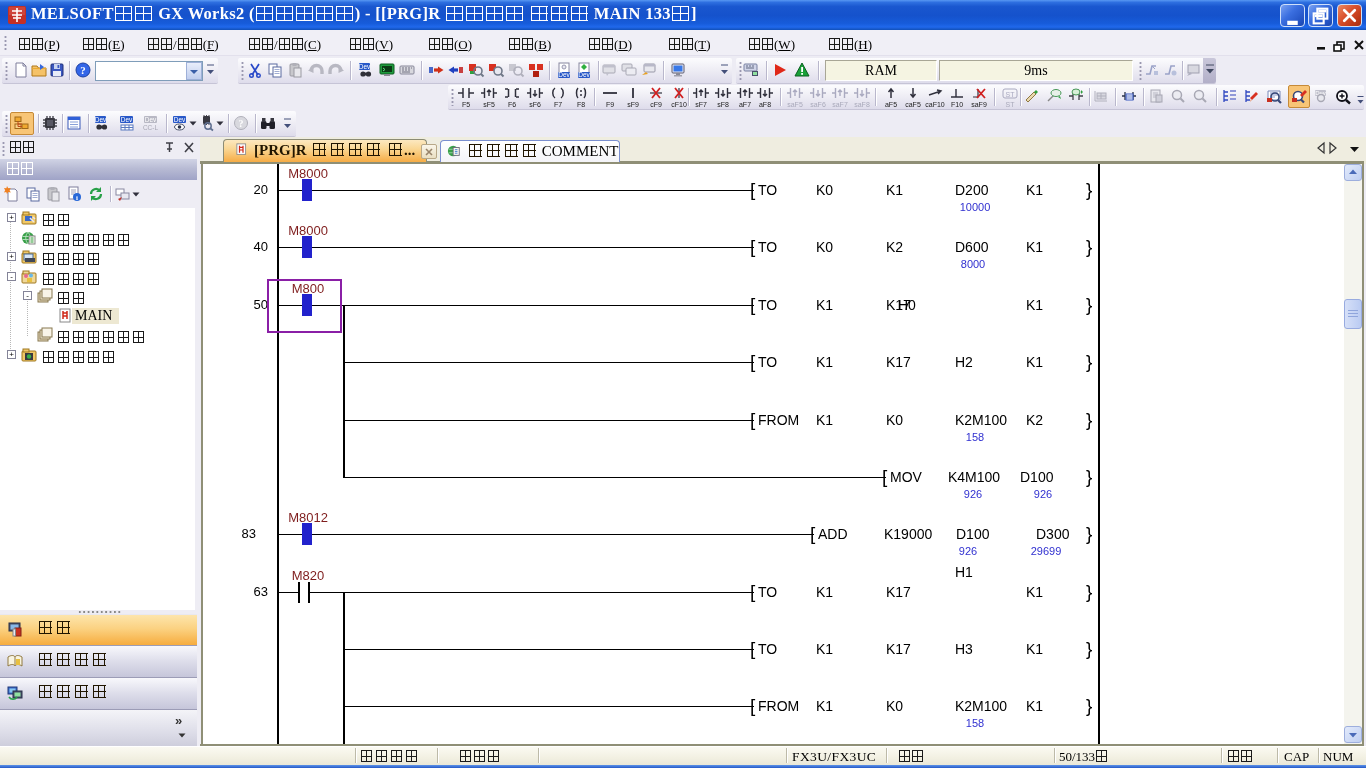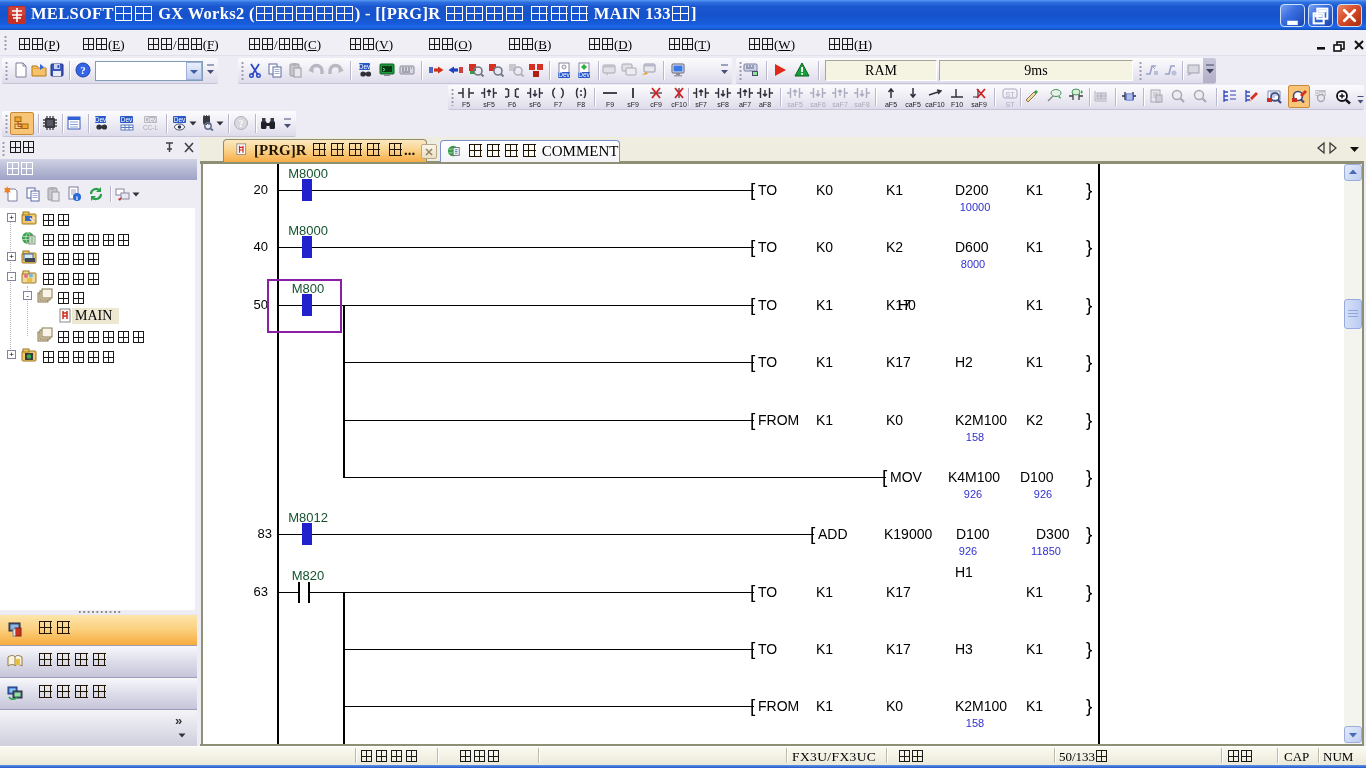--- a/index.html
+++ b/index.html
@@ -37,21 +37,21 @@
 b.m2{margin:0 2px!important}b.m15{margin:0 1.5px!important}
 .band{position:absolute;border-radius:2px;background:linear-gradient(180deg,#FCFCFE 0%,#EFEEF5 45%,#DEDCEB 100%);box-shadow:0 1px 0 #C6C4D6}
 .grip{position:absolute;width:3px;background-image:radial-gradient(circle at 1.5px 2px,#9A98B0 1px,transparent 1.2px);background-size:3px 4px}
 .sep{position:absolute;width:1px;background:#B9B7CC;box-shadow:1px 0 0 #fff}
 .gb{position:absolute;width:9px;height:9px;background:#fff;border:1px solid #848498;font:8px "Liberation Sans";line-height:7px;text-align:center;color:#000}
 .line{position:absolute;background:#000}
 .ltx{position:absolute;font:14px "Liberation Sans";color:#000;white-space:nowrap}
 .lbk{position:absolute;font:19px/20px "Liberation Sans";color:#000}
 .bval{position:absolute;font:11px "Liberation Sans";color:#3030D0;transform:translateX(-50%);white-space:nowrap}
 .snum{position:absolute;font:13px "Liberation Sans";color:#000;text-align:right;width:58px}
-.dlab{position:absolute;font:13px "Liberation Sans";color:#14532d;text-align:center;width:80px}
+.dlab{position:absolute;font:13px "Liberation Sans";color:#7f1d1d;text-align:center;width:80px}
 .tbtn{position:absolute;width:22px;height:24px}
 .tbl{position:absolute;font:7px "Liberation Sans";color:#222;width:100%;text-align:center;top:15px;left:0}
 svg{position:absolute;overflow:visible}
 </style></head><body>
 <div id="root">
 <div class="a" style="left:0;top:0;width:1366px;height:30px;background:linear-gradient(180deg,#5898F2 0%,#2E6FE0 8%,#1A57CF 22%,#1552CC 52%,#175CDA 78%,#2068EC 90%,#1150B8 100%)"></div>
 <svg class="a" style="left:8px;top:6px" width="18" height="18" viewBox="0 0 18 18">
 <rect x="0" y="0" width="18" height="18" rx="2" fill="#C43026"></rect>
       <rect x="1" y="1" width="16" height="8" fill="#D8574E" opacity="0.5"></rect>
 <path d="M9 2v14 M4 5h10 M4 9h10 M5 12h8" stroke="#fff" stroke-width="1.6" fill="none"></path>
@@ -813,30 +813,30 @@
 <div class="line" style="left:344px;top:477px;width:542px;height:1px"></div>
 <div class="lbk" style="left:882px;top:467px">[</div>
 <div class="ltx" style="left:890px;top:469px">MOV</div>
 <div class="ltx" style="left:948px;top:469px">K4M100</div>
 <div class="ltx" style="left:1020px;top:469px">D100</div>
 <div class="lbk" style="left:1086px;top:467px">}</div>
 <div class="bval" style="left:973px;top:488px">926</div>
 <div class="bval" style="left:1043px;top:488px">926</div>
 <div class="line" style="left:277px;top:534px;width:537px;height:1px"></div>
 <div class="a" style="left:302px;top:523px;width:10px;height:22px;background:#2222CC"></div>
-<div class="snum" style="left:214px;top:526px">83</div>
+<div class="snum" style="left:198px;top:526px">83</div>
 <div class="dlab" style="left:268px;top:510px">M8012</div>
 <div class="lbk" style="left:810px;top:524px">[</div>
 <div class="ltx" style="left:818px;top:526px">ADD</div>
 <div class="ltx" style="left:884px;top:526px">K19000</div>
 <div class="ltx" style="left:956px;top:526px">D100</div>
 <div class="ltx" style="left:1036px;top:526px">D300</div>
 <div class="lbk" style="left:1086px;top:524px">}</div>
 <div class="bval" style="left:968px;top:545px">926</div>
-<div class="bval" style="left:1046px;top:545px">11850</div>
+<div class="bval" style="left:1046px;top:545px">29699</div>
 <div class="line" style="left:277px;top:592px;width:21px;height:1px"></div>
 <div class="line" style="left:310px;top:592px;width:444px;height:1px"></div>
 <div class="line" style="left:298px;top:582px;width:2px;height:21px"></div>
 <div class="line" style="left:308px;top:582px;width:2px;height:21px"></div>
 <div class="snum" style="left:210px;top:584px">63</div>
 <div class="dlab" style="left:268px;top:568px">M820</div>
 <div class="lbk" style="left:750px;top:582px">[</div>
 <div class="ltx" style="left:758px;top:584px">TO</div>
 <div class="ltx" style="left:816px;top:584px">K1</div>
 <div class="ltx" style="left:886px;top:584px">K17</div>

